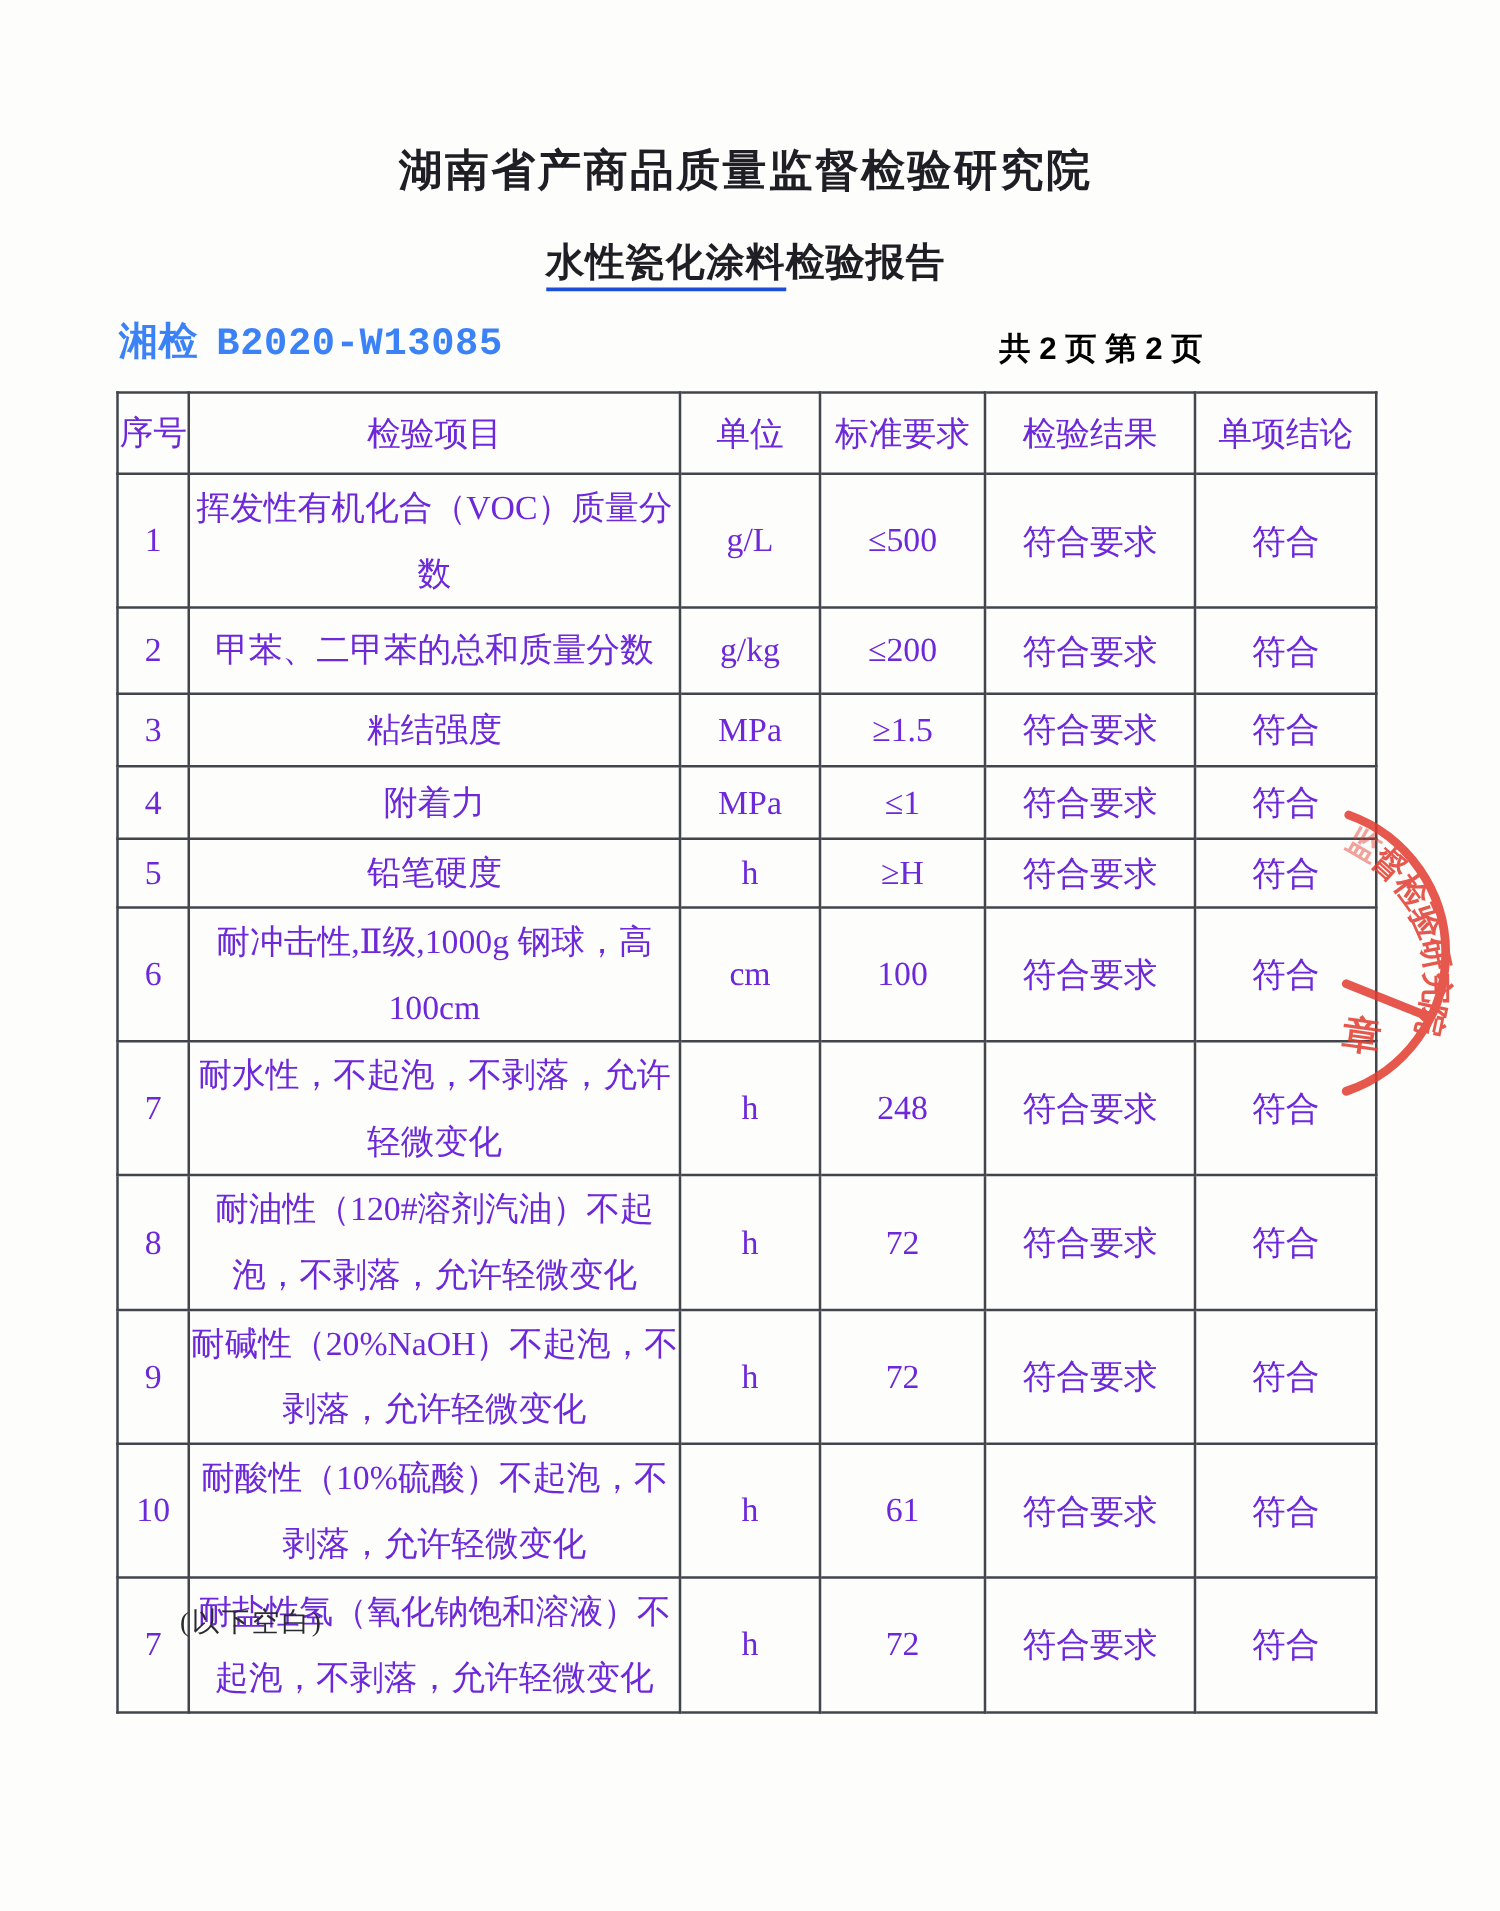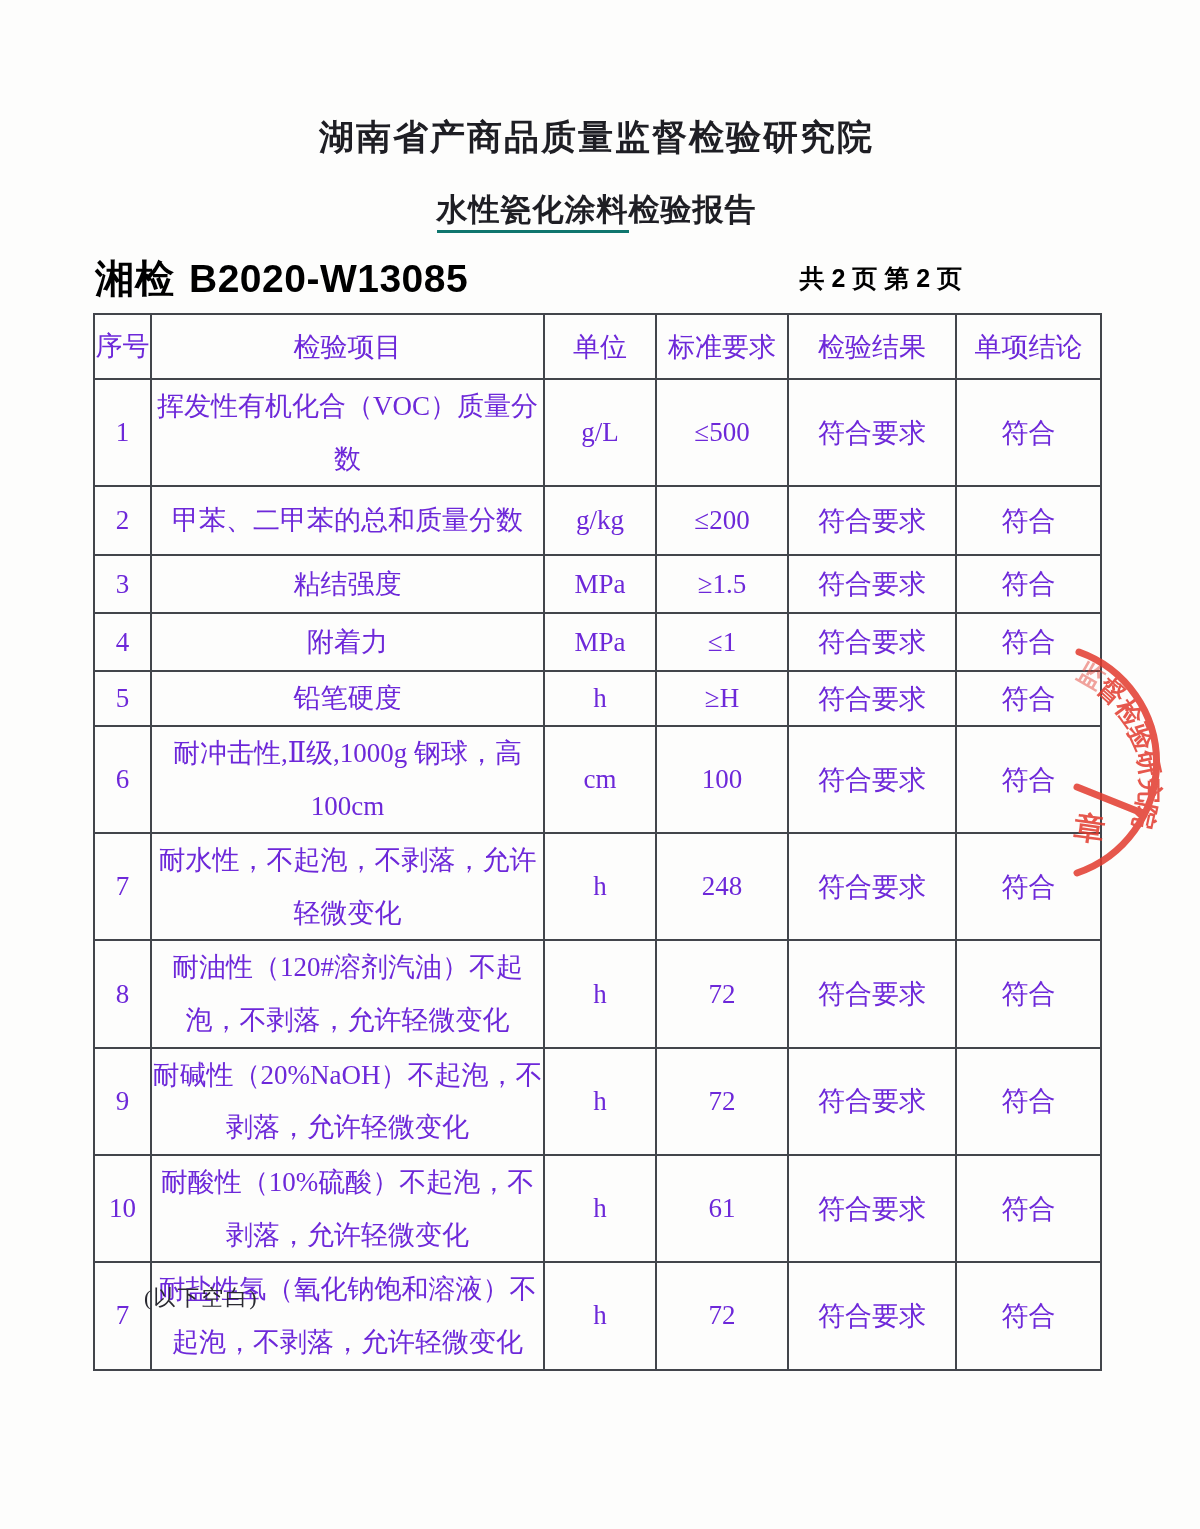--- a/index.html
+++ b/index.html
@@ -36,38 +36,38 @@
   .report-title {
     margin: 34px 0 0 0;
     font-family: "Liberation Sans", "DejaVu Sans", sans-serif;
     font-size: 31px;
     font-weight: 700;
     letter-spacing: 1px;
     line-height: 36px;
     color: #1e1e24;
   }
   .report-title .underlined {
-    border-bottom: 3px solid #0f766e;
+    border-bottom: 3px solid #1d4ed8;
     padding-bottom: 3px;
   }
   .report-meta {
     position: absolute;
     left: 93px;
     top: 252px;
     width: 1007px;
     height: 48px;
   }
   .report-no {
     position: absolute;
     left: 2px;
     top: 0;
-    font-family: Liberation Sans, sans-serif;
-    font-size: 39px;
+    font-family: Liberation Mono, monospace;
+    font-size: 31px;
     font-weight: 700;
-    color: #000000;
+    color: #3b82f6;
     letter-spacing: 1px;
   }
   .report-no .num { margin-left: 14px; letter-spacing: 0.5px; }
   .page-info {
     position: absolute;
     right: 138px;
     top: 10px;
     font-family: "Liberation Sans", "DejaVu Sans", sans-serif;
     font-size: 25px;
     font-weight: 600;

